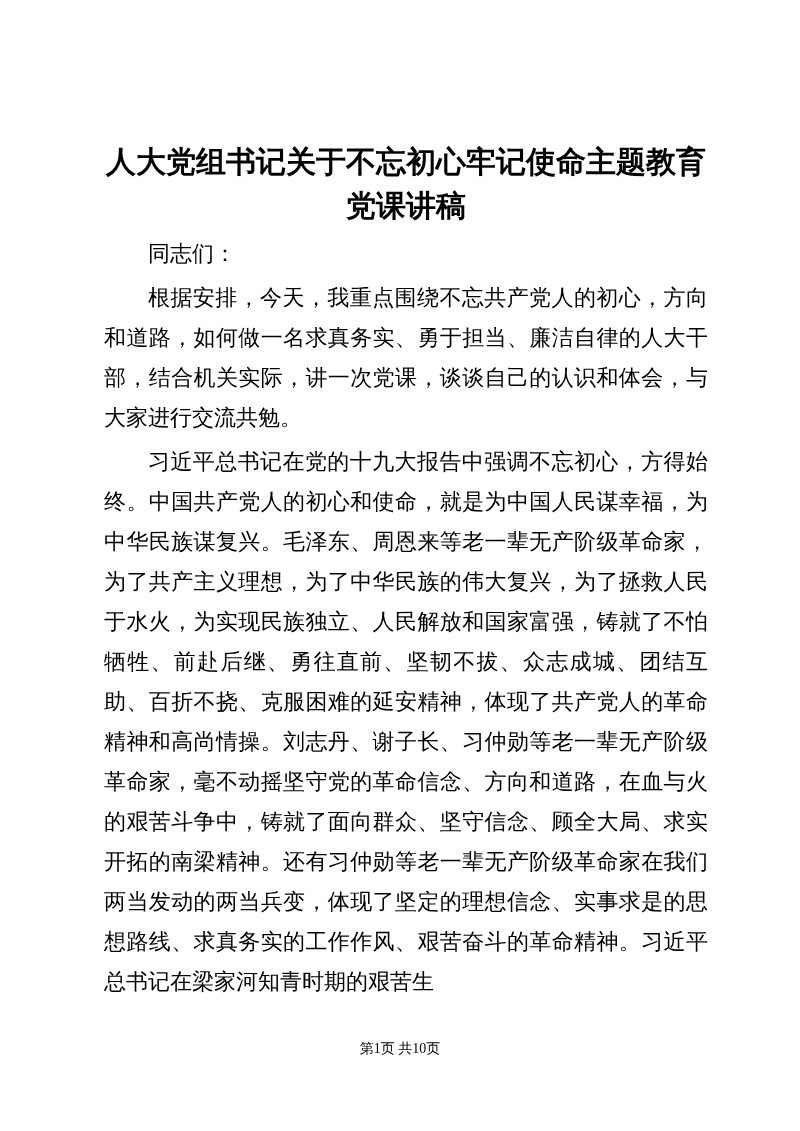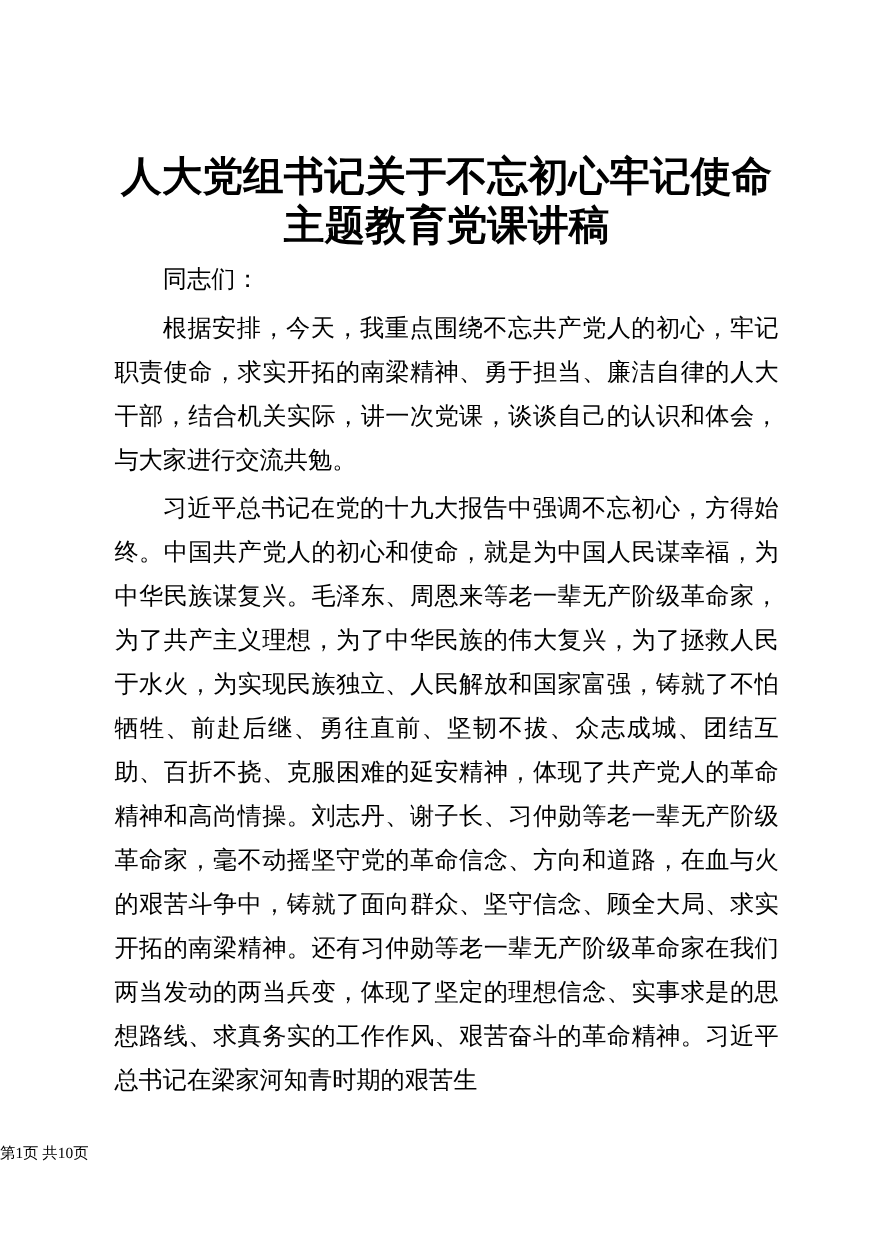--- a/index.html
+++ b/index.html
@@ -17,52 +17,52 @@
     overflow: hidden;
   }
   .content {
     position: absolute;
     left: 100px;
     top: 140px;
     width: 612px;
   }
   .doc-title {
     margin: 0 0 6px 0;
-    font-size: 37px;
+    font-size: 30px;
     font-weight: 700;
     line-height: 44px;
     text-align: center;
     letter-spacing: 0;
   }
   .doc-body p {
     margin: 4px;
     font-size: 22px;
     line-height: 40px;
     text-align: justify;
     text-indent: 2em;
   }
   .page-footer {
     position: absolute;
     left: 0;
     top: 1040px;
     width: 800px;
-    text-align: left;
+    text-align: center;
     font-size: 14px;
     color: #000000;
   }
 </style>
 </head>
 <body>
 
 <div class="page">
   <div class="content">
     <h1 class="doc-title">人大党组书记关于不忘初心牢记使命主题教育党课讲稿</h1>
     <div class="doc-body">
 
     <p>同志们：</p>
-        <p>根据安排，今天，我重点围绕不忘共产党人的初心，牢记职责使命，求实开拓的南梁精神、勇于担当、廉洁自律的人大干部，结合机关实际，讲一次党课，谈谈自己的认识和体会，与大家进行交流共勉。</p>
+        <p>根据安排，今天，我重点围绕不忘共产党人的初心，方向和道路，如何做一名求真务实、勇于担当、廉洁自律的人大干部，结合机关实际，讲一次党课，谈谈自己的认识和体会，与大家进行交流共勉。</p>
         <p>习近平总书记在党的十九大报告中强调不忘初心，方得始终。中国共产党人的初心和使命，就是为中国人民谋幸福，为中华民族谋复兴。毛泽东、周恩来等老一辈无产阶级革命家，为了共产主义理想，为了中华民族的伟大复兴，为了拯救人民于水火，为实现民族独立、人民解放和国家富强，铸就了不怕牺牲、前赴后继、勇往直前、坚韧不拔、众志成城、团结互助、百折不挠、克服困难的延安精神，体现了共产党人的革命精神和高尚情操。刘志丹、谢子长、习仲勋等老一辈无产阶级革命家，毫不动摇坚守党的革命信念、方向和道路，在血与火的艰苦斗争中，铸就了面向群众、坚守信念、顾全大局、求实开拓的南梁精神。还有习仲勋等老一辈无产阶级革命家在我们两当发动的两当兵变，体现了坚定的理想信念、实事求是的思想路线、求真务实的工作作风、艰苦奋斗的革命精神。习近平总书记在梁家河知青时期的艰苦生</p>
       </div>
   </div>
   <div class="page-footer">
     <span>第1页 共10页</span>
   </div>
 </div>
 
 </body></html>

